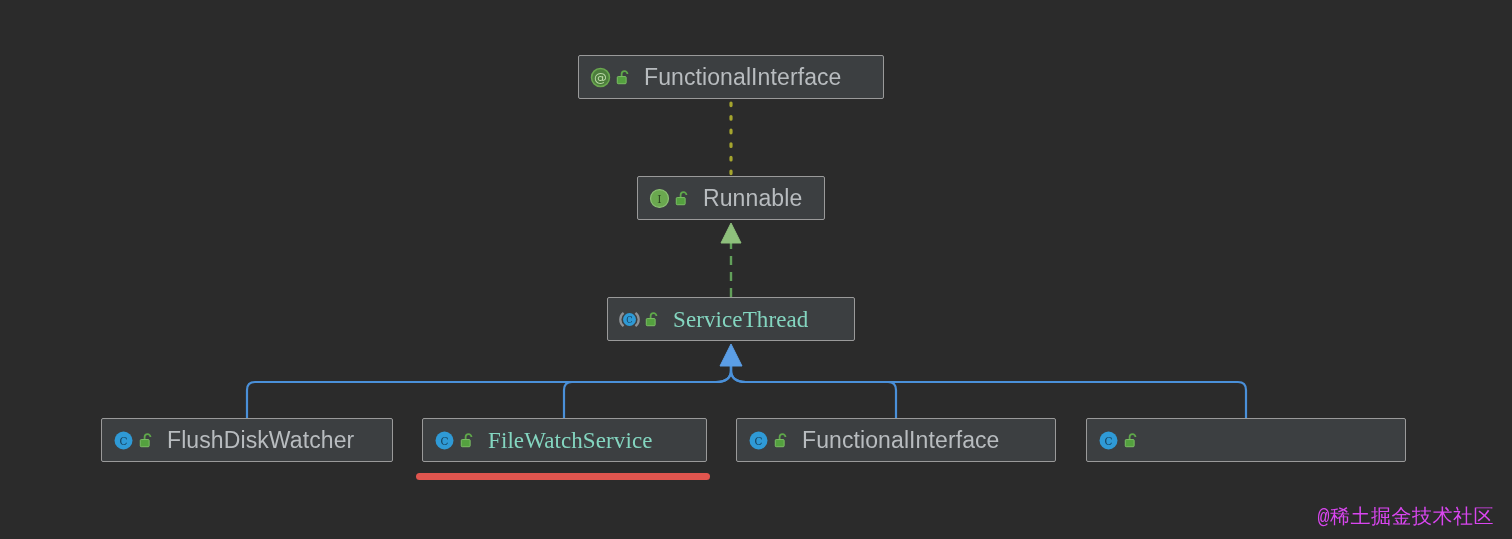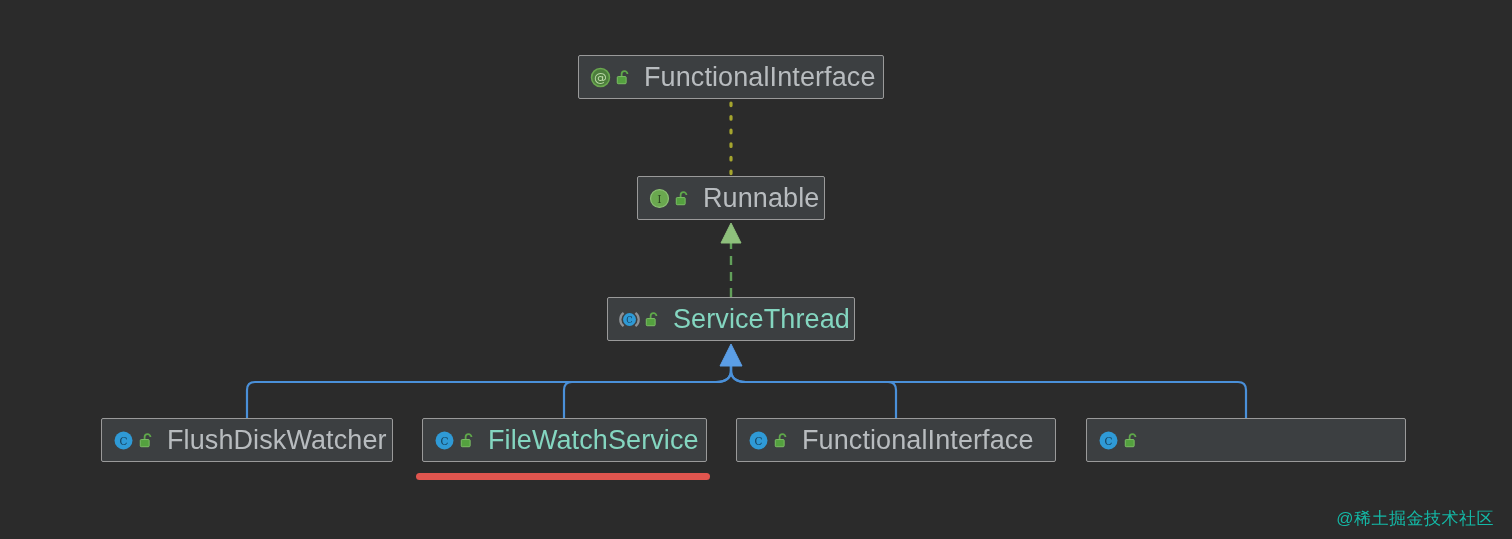--- a/index.html
+++ b/index.html
@@ -46,27 +46,28 @@
 
   .node .icon-stack {
     display: flex;
     align-items: center;
     gap: 4px;
     margin-right: 12px;
     flex: 0 0 auto;
   }
 
   .node-label {
-    font-size: 27px;
+    font-size: 23px;
     letter-spacing: 0.1px;
     color: #b8bcbf;
     line-height: 1;
   }
   .node-label.accent {
     color: #84d6c0;
+    font-family: Liberation Serif, serif;
   }
 
   .badge {
     width: 21px;
     height: 21px;
     display: block;
   }
   .lock {
     width: 17px;
     height: 17px;
@@ -77,24 +78,24 @@
     position: absolute;
     height: 7px;
     border-radius: 4px;
     background: #e0554e;
   }
 
   .watermark {
     position: absolute;
     right: 18px;
     bottom: 9px;
-    color: #14b8a6;
-    font-size: 17px;
+    color: #d946ef;
+    font-size: 20px;
     letter-spacing: 0.5px;
-    font-family: Liberation Sans, sans-serif;
+    font-family: Liberation Mono, monospace;
   }
 </style>
 </head>
 <body>
 
 <div id="diagram-canvas">
 
   <svg class="edges" viewBox="0 0 1512 539">
 
     <g>

